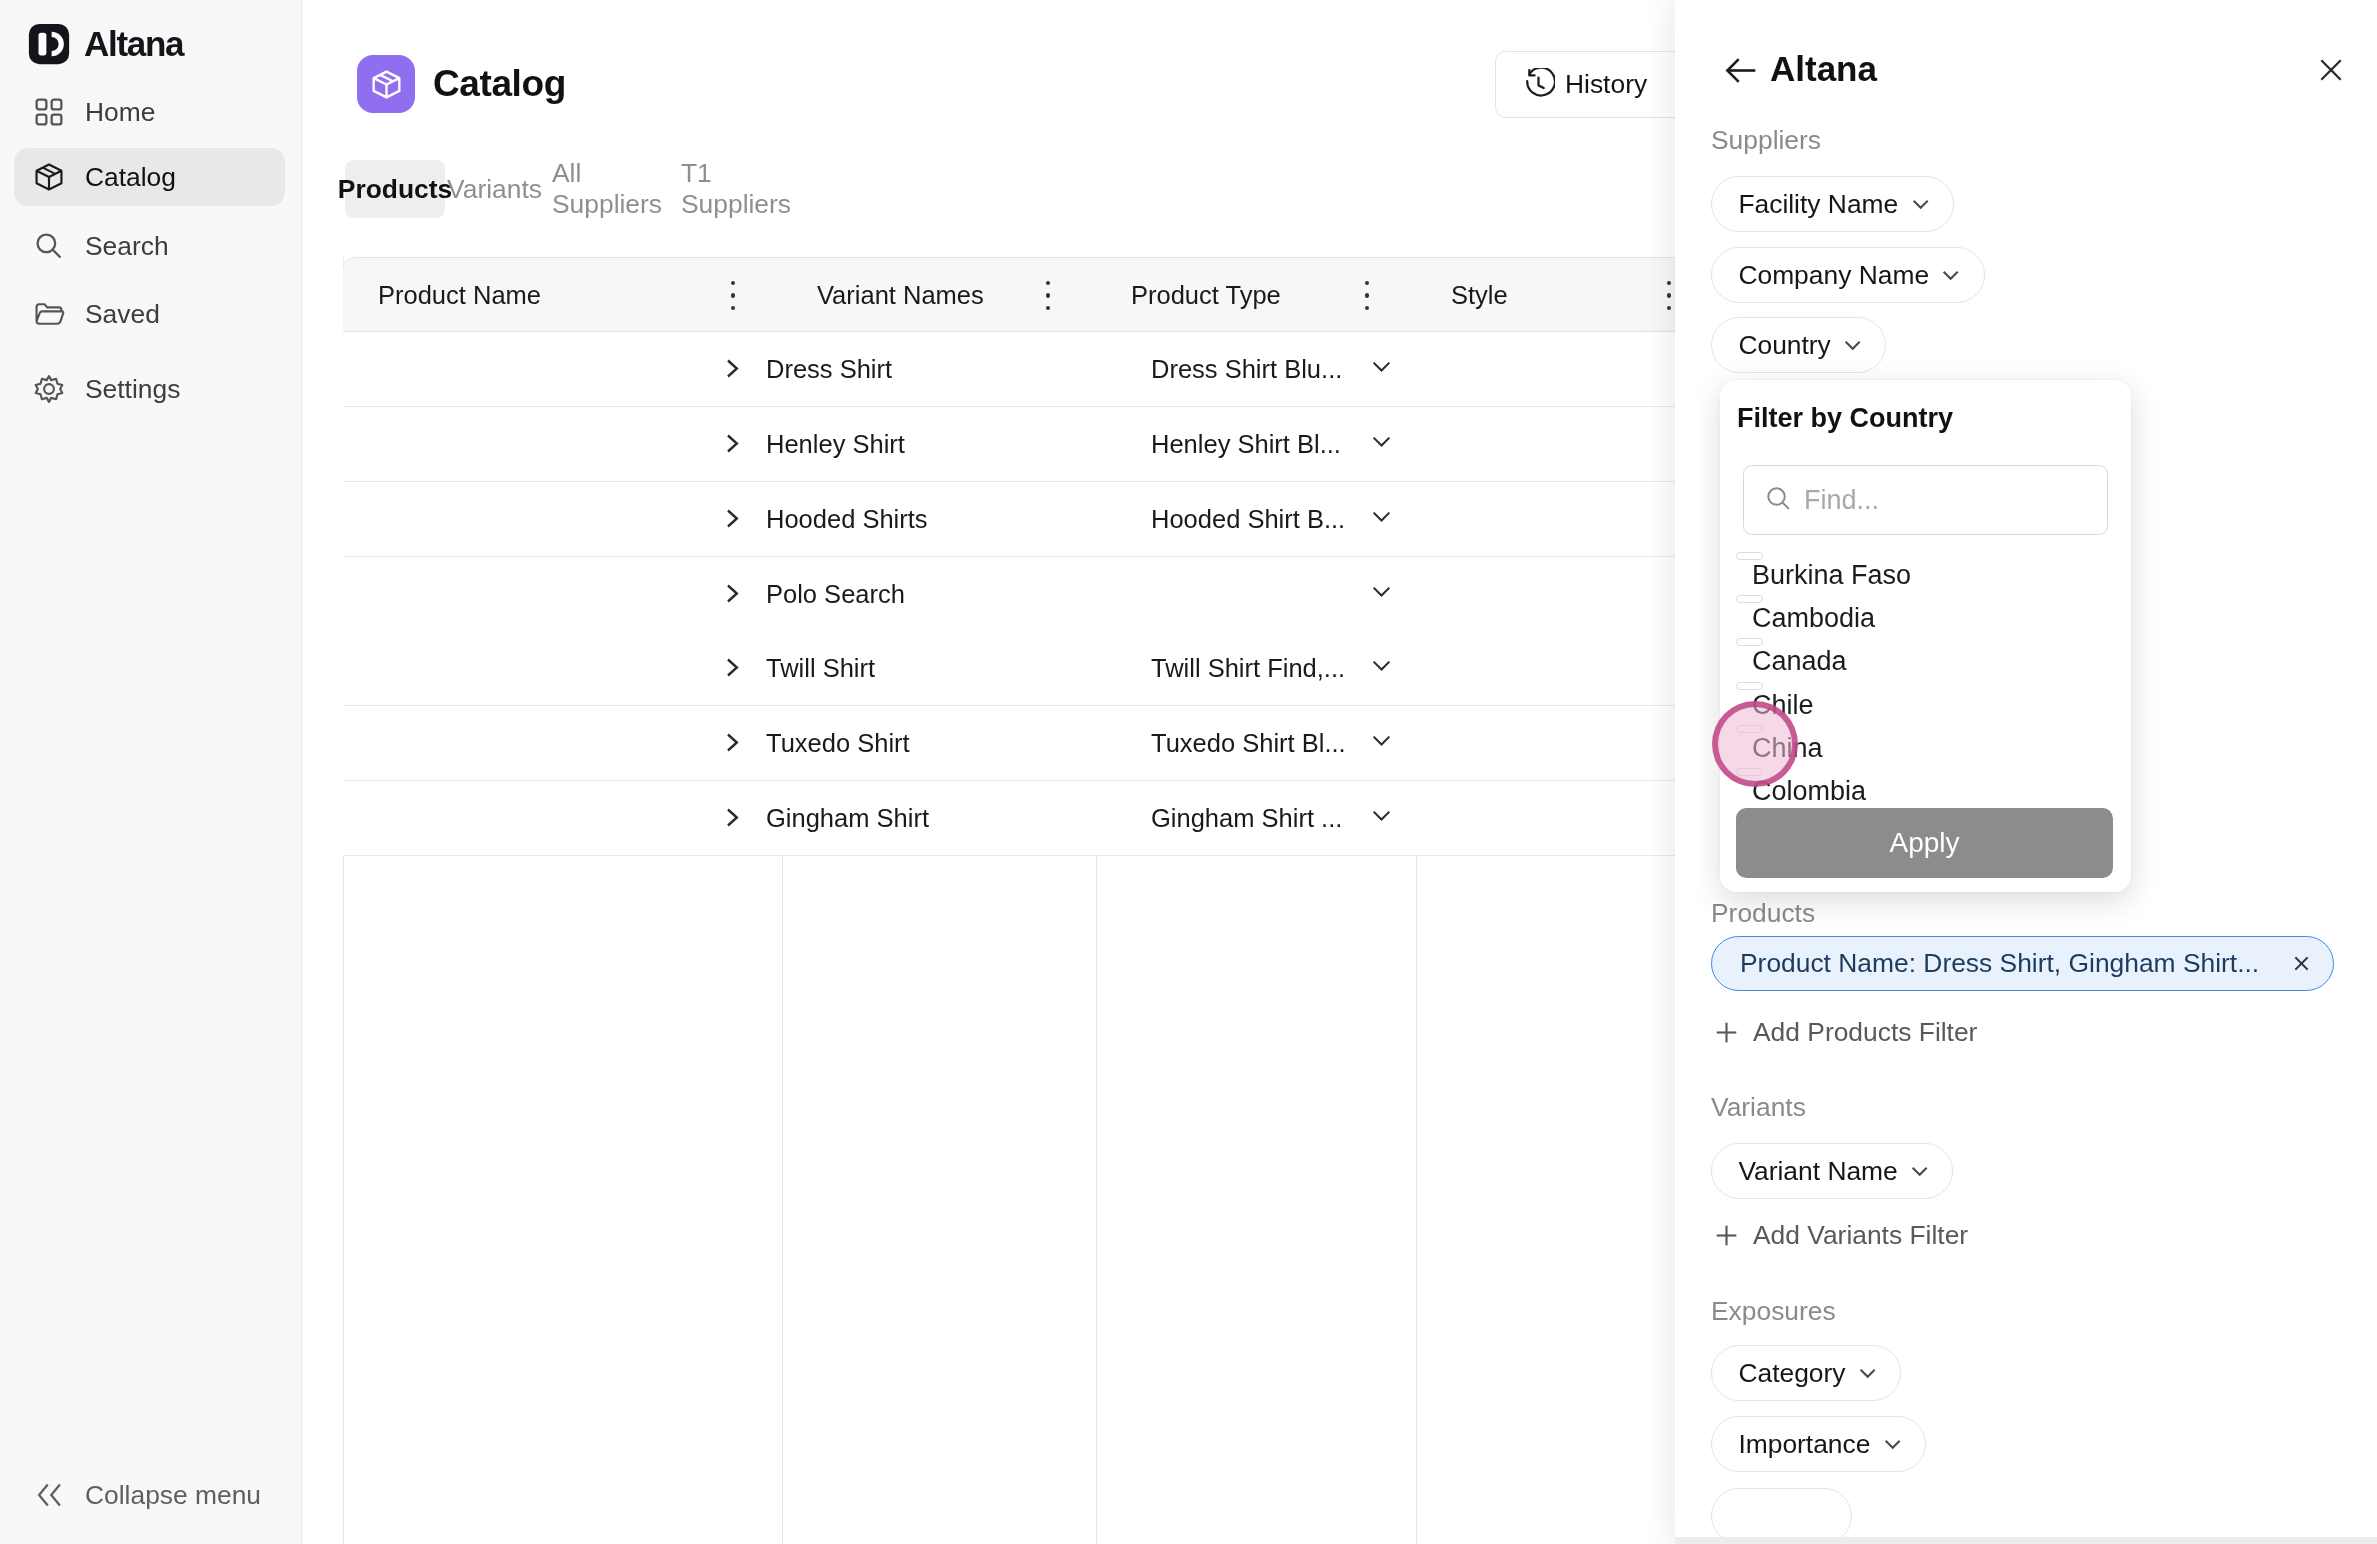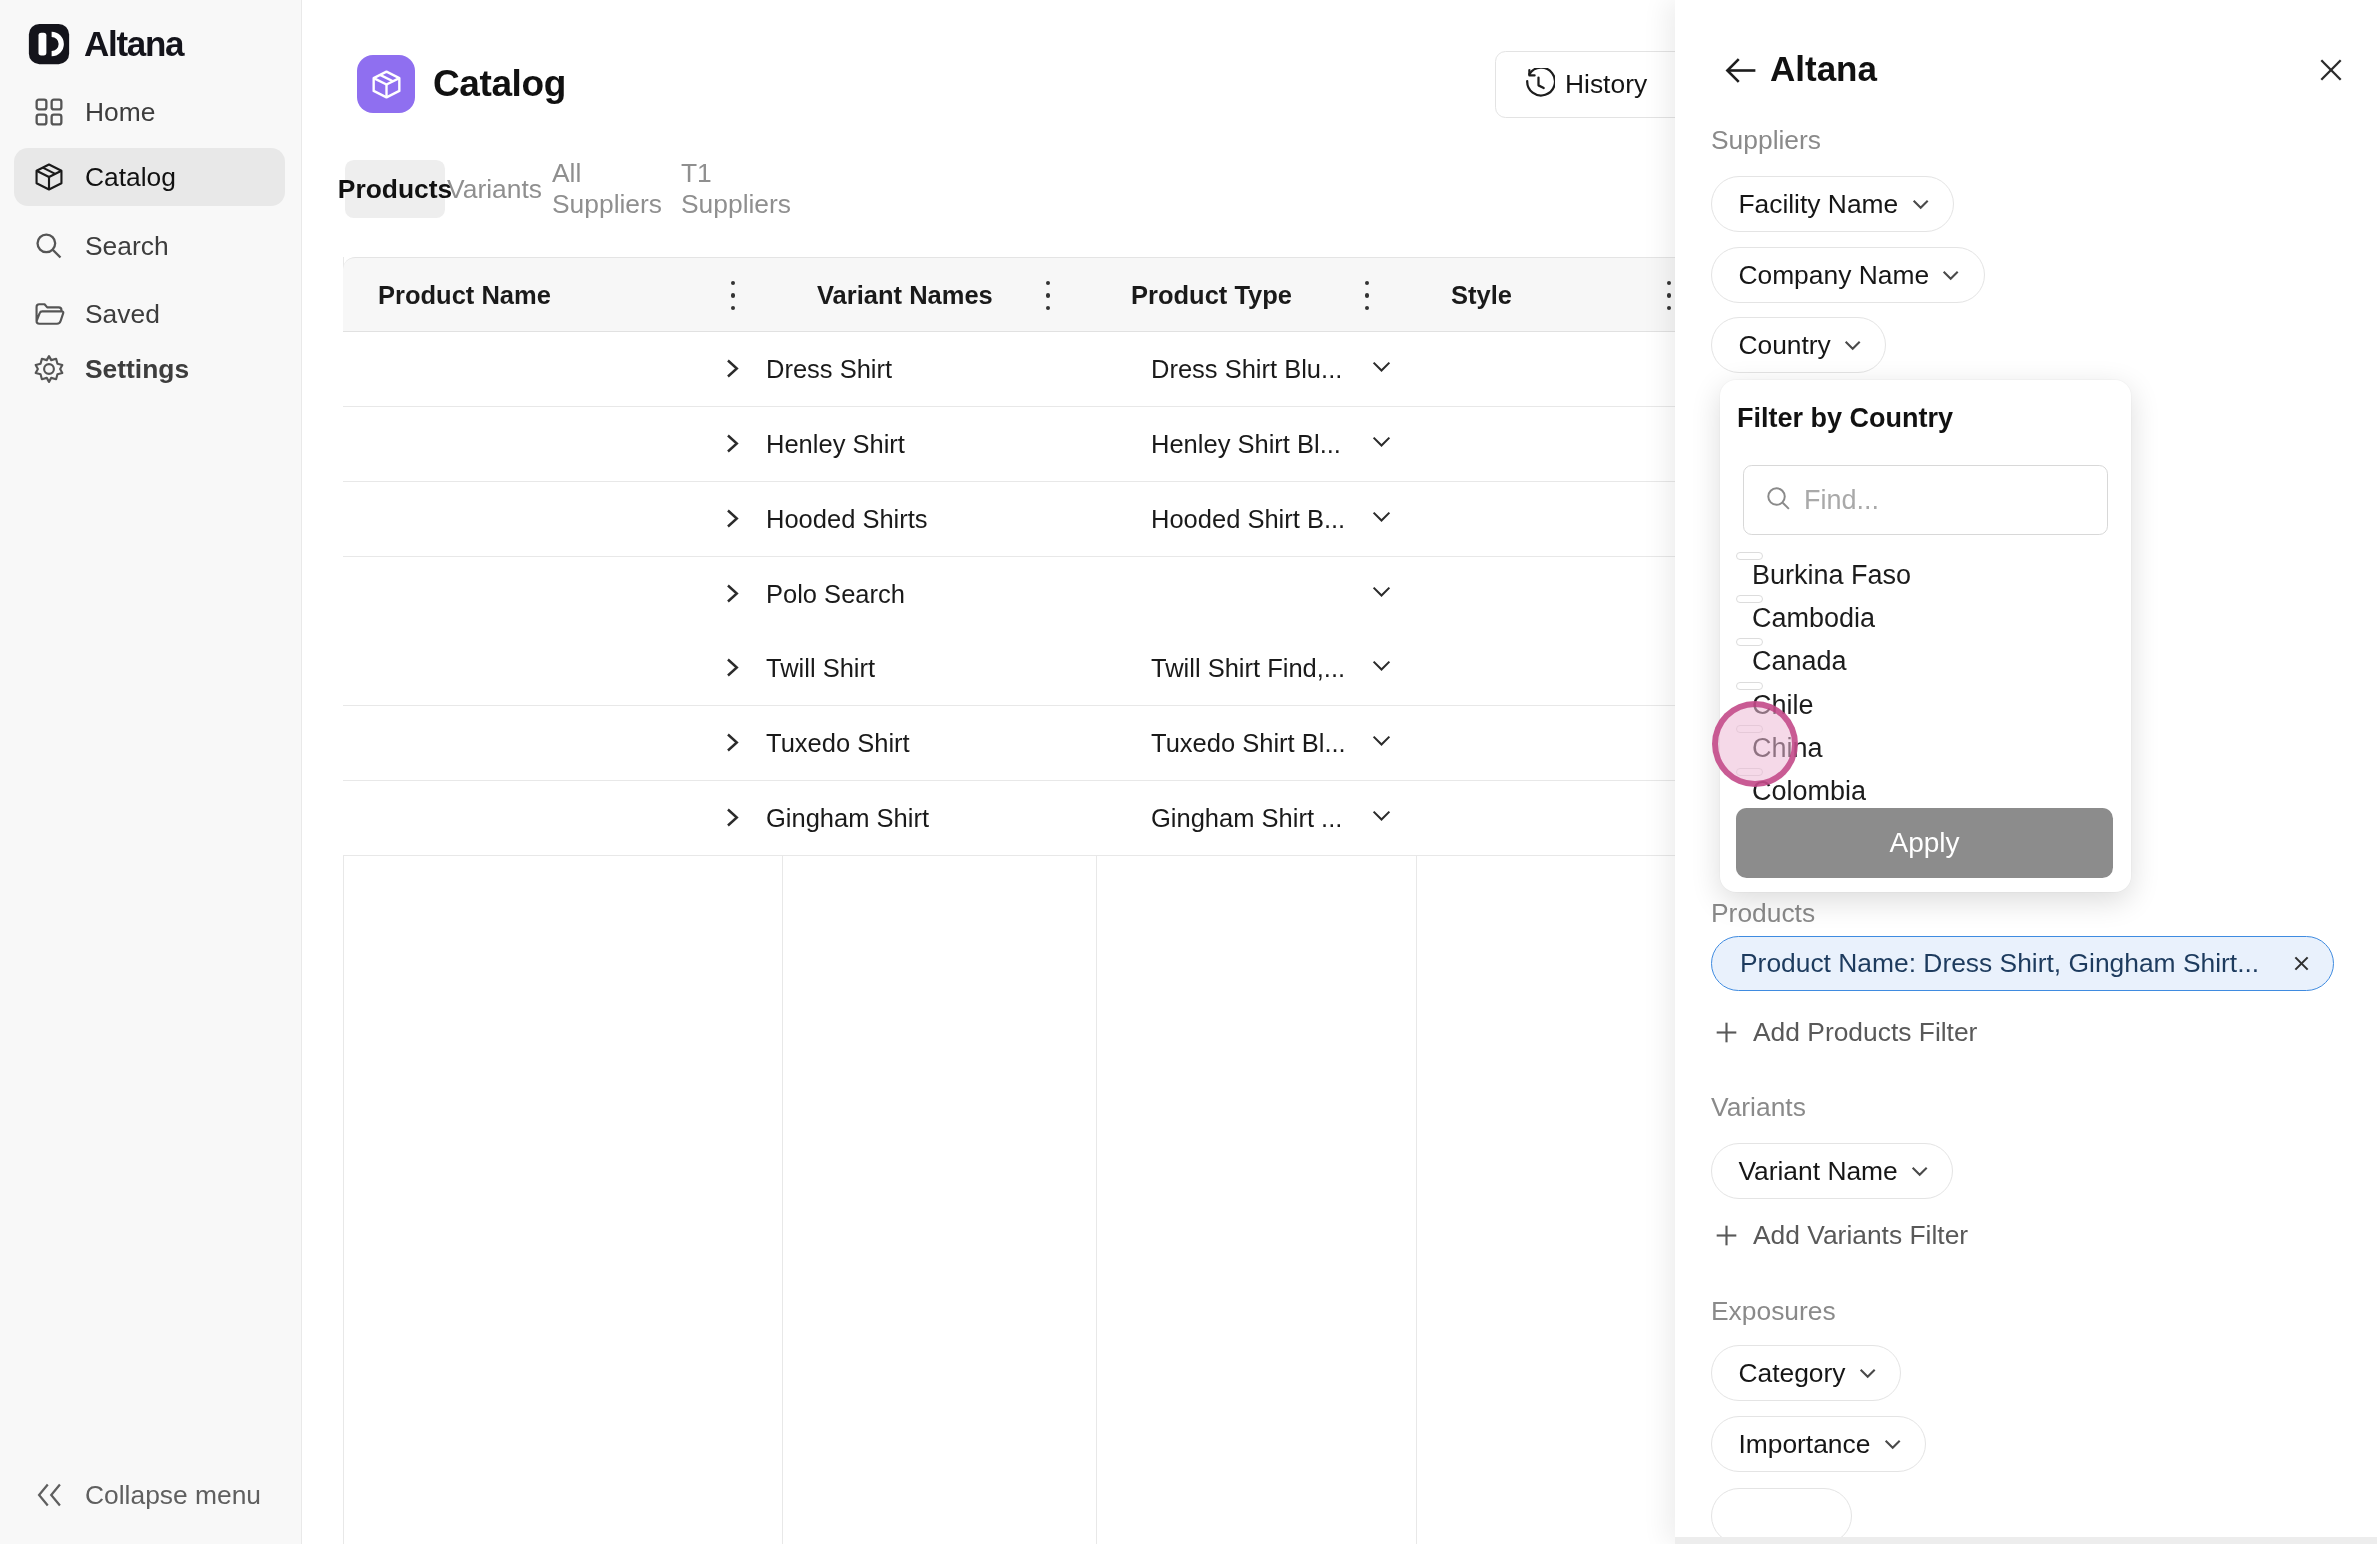--- a/index.html
+++ b/index.html
@@ -25,21 +25,21 @@
                display:flex;align-items:center;box-sizing:border-box;}
   #history-btn .lbl{position:absolute;left:69px;font-size:26.4px;font-weight:500;color:#141414;}
   
   .tab{position:absolute;top:160px;height:58px;display:flex;align-items:center;justify-content:center;
        font-size:26.4px;color:#8f8f8f;border-radius:8.8px;}
   .tab.active{background:#eeeeee;color:#111;font-weight:600;}
   
   .vline{position:absolute;top:257px;width:0.9px;height:1287px;background:#e8e8e8;}
   #tbl-header{left:343px;top:257px;width:1996px;height:75px;background:#f7f7f7;
               border-top:0.9px solid #e4e4e4;border-bottom:0.9px solid #e1e1e1;border-top-left-radius:12.3px;box-sizing:border-box;}
-  .hcell{position:absolute;top:0;height:75px;display:flex;align-items:center;font-size:25.5px;font-weight:700;color:#1a1a1a;}
+  .hcell{position:absolute;top:0;height:75px;display:flex;align-items:center;font-size:25.5px;font-weight:400;color:#1a1a1a;}
   .kebab{position:absolute;top:21px;width:32px;height:33px;display:flex;flex-direction:column;align-items:center;justify-content:space-between;padding:1.8px 0;box-sizing:border-box;}
   .kebab i{width:4.4px;height:4.4px;border-radius:50%;background:#333;}
   .trow{position:absolute;left:343px;width:1996px;height:75px;border-bottom:0.9px solid #e8e8e8;box-sizing:border-box;background:#fff;}
   .trow .chev{position:absolute;left:377px;top:25px;}
   .trow .c1{position:absolute;left:423px;top:0;height:74px;display:flex;align-items:center;font-size:25.5px;}
   .trow .c2{position:absolute;left:808px;top:0;height:74px;width:220px;display:flex;align-items:center;font-size:25.5px;white-space:nowrap;}
   .trow .c2drop{position:absolute;left:1028px;top:28px;}
   .trow .c4{position:absolute;left:1451px;top:0;height:74px;display:flex;align-items:center;font-size:25.5px;white-space:nowrap;}
   
   #panel{left:1675px;top:0;width:703px;height:1544px;background:#fff;box-shadow:-8.8px 0 25px rgba(0,0,0,0.07);}
@@ -124,21 +124,21 @@
   <div class="side-item" style="top:285px;">
     <span class="ic">
       <svg width="32" height="32" viewBox="0 0 36 36" fill="none" stroke="#555" stroke-width="2.4" stroke-linejoin="round">
         <path d="M4 10 C4 8 5 7 7 7 L13 7 L16 10.5 L29 10.5 C31 10.5 32 11.5 32 13.5 L32 15"></path>
         <path d="M4 10 L4 26 C4 28 5 29 7 29 L27 29 C29 29 30.5 28 31 26 L34 17 C34.5 15.5 33.5 15 32 15 L10.5 15 C9 15 8 15.6 7.5 17 L4 26"></path>
       </svg>
     </span>
     <span class="lbl">Saved</span>
   </div>
 
-  <div class="side-item" style="top:340px;font-weight:bold;">
+  <div class="side-item" style="top:360px;">
     <span class="ic">
       <svg width="32" height="32" viewBox="0 0 36 36" fill="none" stroke="#555" stroke-width="2.4">
         <circle cx="18" cy="18" r="5.5"></circle>
         <path d="M18 3.5 L20.5 8 L26 6.5 L27.5 12 L33 13.5 L30.5 18 L33 22.5 L27.5 24 L26 29.5 L20.5 28 L18 32.5 L15.5 28 L10 29.5 L8.5 24 L3 22.5 L5.5 18 L3 13.5 L8.5 12 L10 6.5 L15.5 8 Z" stroke-linejoin="round"></path>
       </svg>
     </span>
     <span class="lbl">Settings</span>
   </div>
 
   <div id="collapse" class="abs">

